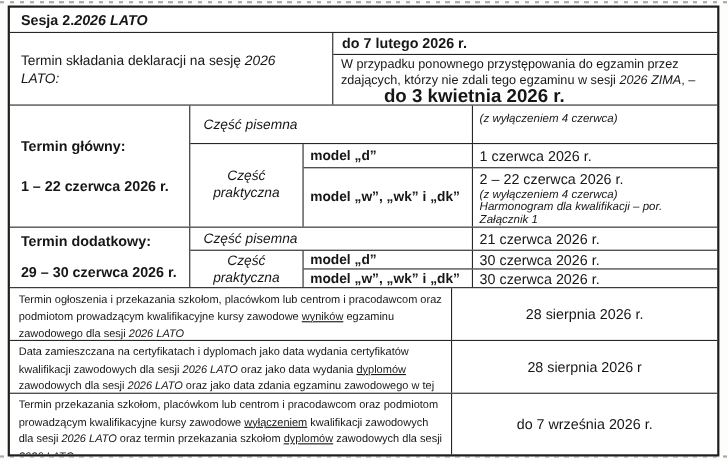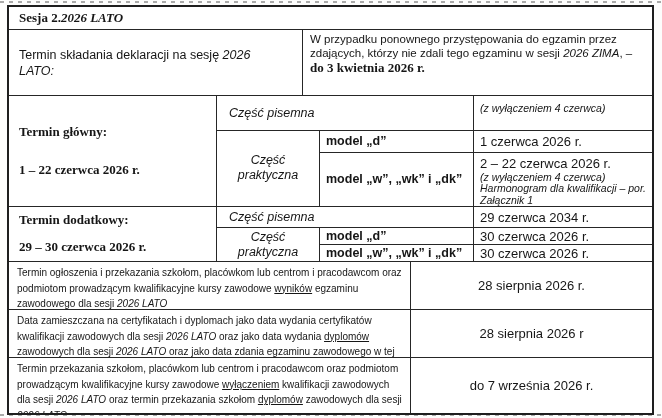--- a/index.html
+++ b/index.html
@@ -38,40 +38,40 @@
   .r4a{height:21px;}
   .r4bc{flex:1;}
   .r4b{height:17px;}
   .r4c{flex:1;}
   .r5,.r6{height:48px;}
   .r7{height:55px;}
 
   
   .c-session{flex:1;display:flex;align-items:center;padding-left:10px;}
   .c-decl-label{width:294px;display:flex;align-items:center;padding:2px 14px 2px 10px;font-size:12.5px;line-height:16px;justify-content:center;}
-  .c-term{width:208px;display:flex;flex-direction:column;padding-left:10px;}
+  .c-term{width:164px;display:flex;flex-direction:column;padding-left:10px;}
   .c-term.main{justify-content:center;gap:22px;}
   .c-term.add{justify-content:space-between;padding-top:5px;padding-bottom:6px;}
   .c-pisemna{width:257px;display:flex;align-items:center;padding-left:12px;}
   .c-prakt{width:103px;display:flex;flex-direction:column;align-items:center;justify-content:center;text-align:center;}
   .c-model{width:154px;display:flex;align-items:center;padding-left:6px;}
   .c-date{flex:1;padding:2px 4px 0 6px;}
   .c-date.mid{display:flex;align-items:center;padding-top:0;}
   .c-notice{width:402px;padding:3px 8px 2px 8px;font-size:10px;line-height:15.6px;}
   .c-notice-date{flex:1;display:flex;align-items:center;justify-content:center;font-size:13px;text-align:center;}
 
-  .b{font-weight:bold;font-family:Liberation Serif, serif;}
+  .b{font-weight:bold;}
   .i{font-style:italic;}
   .u{text-decoration:underline;}
   .fs13{font-size:13px;}
   .fs125{font-size:12.5px;}
   .session-title{font-size:13px;}
   .deadline-main{font-size:13px;padding-left:8px;display:flex;align-items:center;height:100%;}
   .retake{font-size:11.5px;line-height:14px;padding:2px 4px 0 7px;}
-  .retake .big{font-size:13px;line-height:15px;display:block;}
+  .retake .big{font-size:17px;line-height:15px;display:block;margin-left:39px;}
   .date-line{font-size:13px;line-height:15px;}
   .note-line{font-size:10.5px;line-height:11.5px;font-style:italic;display:block;}
   .pisemna-date{padding-top:3px;}
   .model-label{font-size:12.5px;font-weight:bold;}
   .prakt-label{font-size:12.5px;font-style:italic;line-height:15px;}
 </style>
 </head>
 <body>
 
 <div class="artifact top"></div>
@@ -86,20 +86,23 @@
     </div>
   </div>
 
   <div class="row r2">
     <div class="cell c-decl-label">
       <span>
         <span>Termin składania deklaracji na sesję </span><span class="i">2026 LATO:</span>
       </span>
     </div>
     <div class="subcol end">
+      <div class="subrow r2a">
+        <div class="cell end deadline-main b" style="flex:1">do 7 lutego 2026 r.</div>
+      </div>
       <div class="subrow r2b last">
         <div class="cell end retake" style="flex:1">
           <span>W przypadku ponownego przystępowania do egzamin przez</span>
           <br>
           <span>zdających, którzy nie zdali tego egzaminu w sesji </span><span class="i">2026 ZIMA</span><span>, –</span>
           <span class="big b">do 3 kwietnia 2026 r.</span>
         </div>
       </div>
     </div>
   </div>
@@ -141,21 +144,21 @@
   </div>
 
   <div class="row r4">
     <div class="cell c-term add fs13">
       <span class="b">Termin dodatkowy:</span>
       <span class="b">29 – 30 czerwca 2026 r.</span>
     </div>
     <div class="subcol end">
       <div class="subrow r4a">
         <div class="cell c-pisemna i fs125">Część pisemna</div>
-        <div class="cell end c-date mid date-line">29 czerwca 2034 r.</div>
+        <div class="cell end c-date mid date-line">21 czerwca 2026 r.</div>
       </div>
       <div class="subrow r4bc last">
         <div class="cell c-prakt">
           <span class="prakt-label">Część</span>
           <span class="prakt-label">praktyczna</span>
         </div>
         <div class="subcol end">
           <div class="subrow r4b">
             <div class="cell c-model model-label">model „d”</div>
             <div class="cell end c-date mid date-line">30 czerwca 2026 r.</div>

